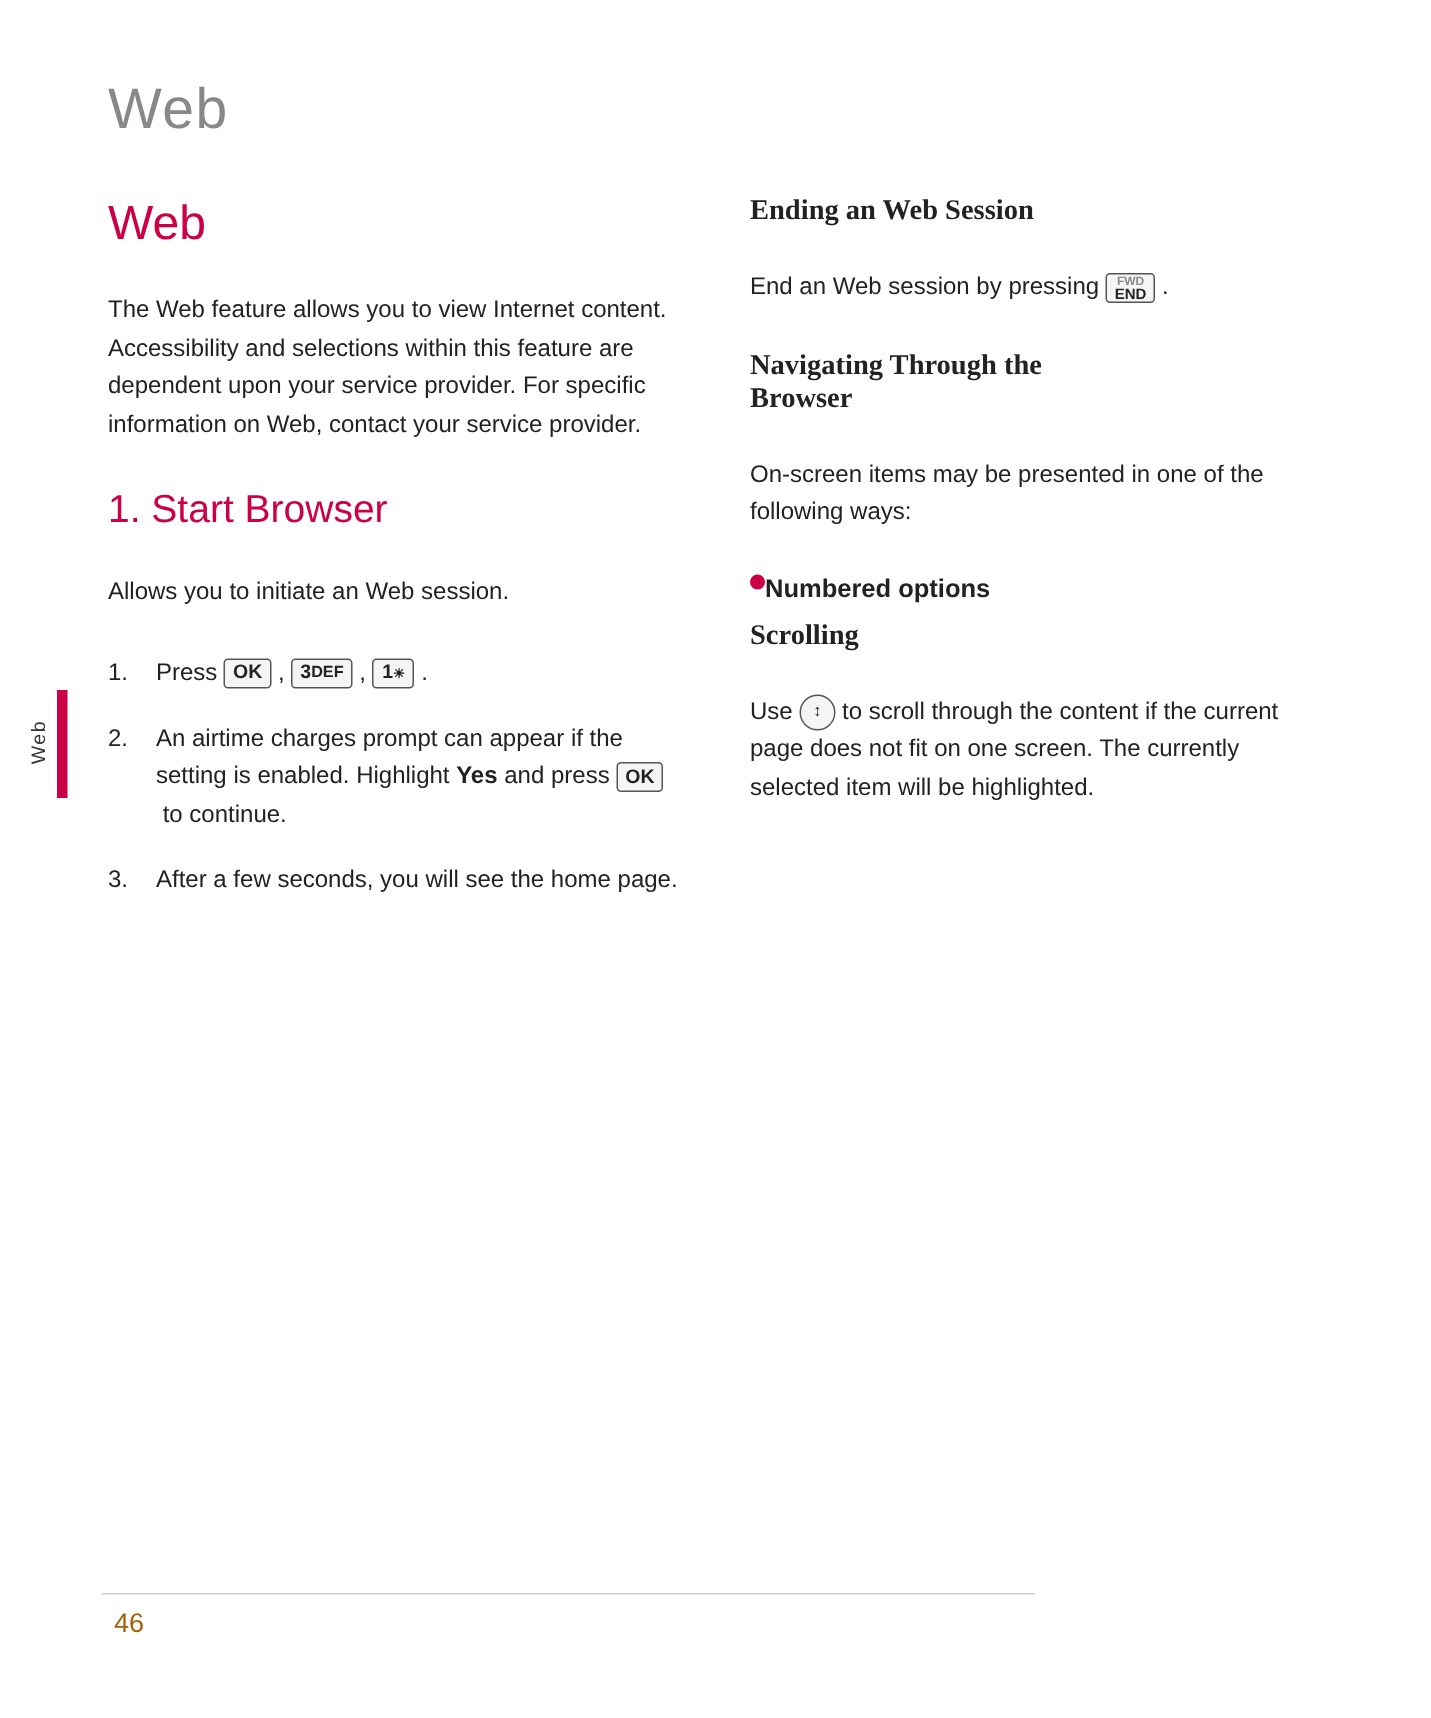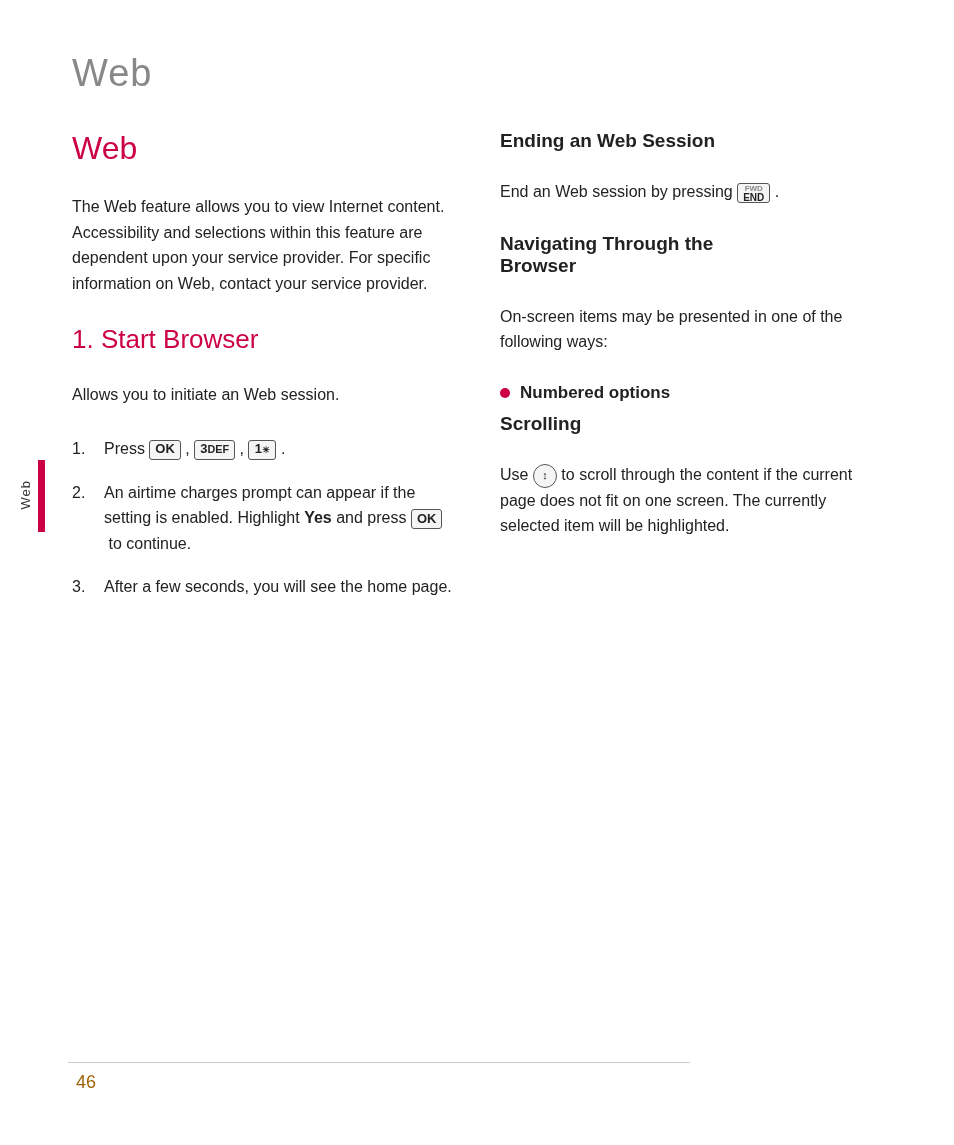--- a/index.html
+++ b/index.html
@@ -176,30 +176,29 @@
       top: 130px;
       left: 500px;
       width: 390px;
     }
 
     .section-heading-black {
       font-size: 19px;
       font-weight: bold;
       color: #222222;
       margin-bottom: 12px;
+      font-family: Liberation Serif, serif;
     }
 
     .bullet-heading {
       font-size: 17px;
       font-weight: bold;
       color: #222222;
       margin-bottom: 10px;
       display: flex;
-      align-items: center;
-      gap: 10px;
     }
 
     .bullet-dot {
       width: 10px;
       height: 10px;
       border-radius: 50%;
       background: #cc0044;
       display: inline-block;
       flex-shrink: 0;
     }

